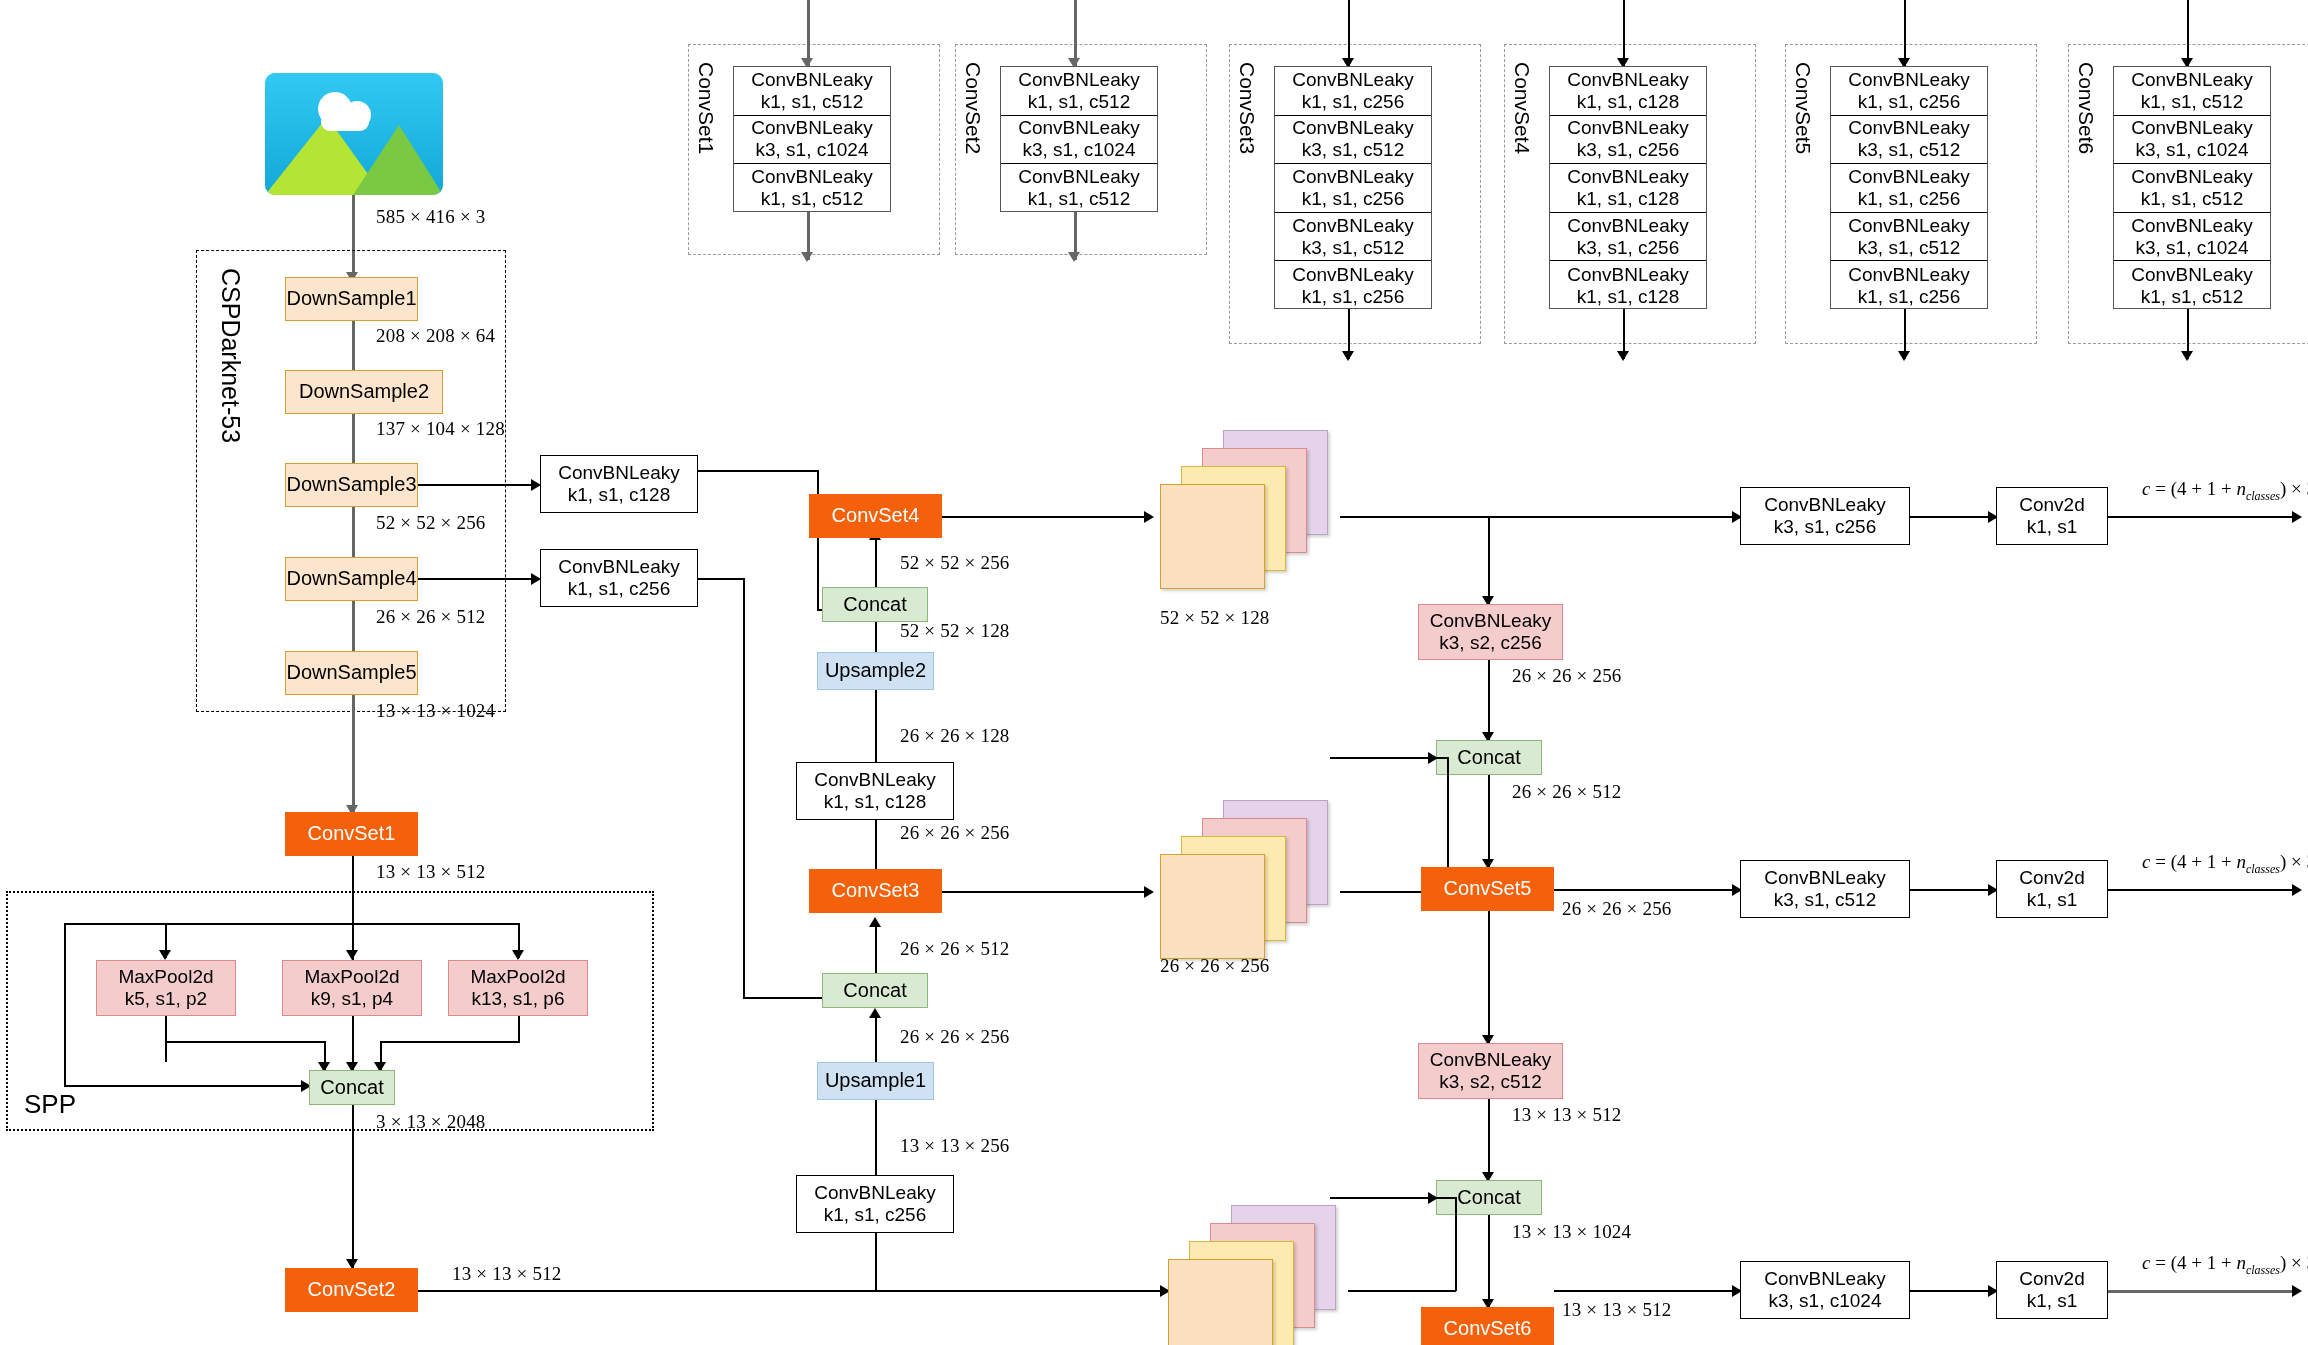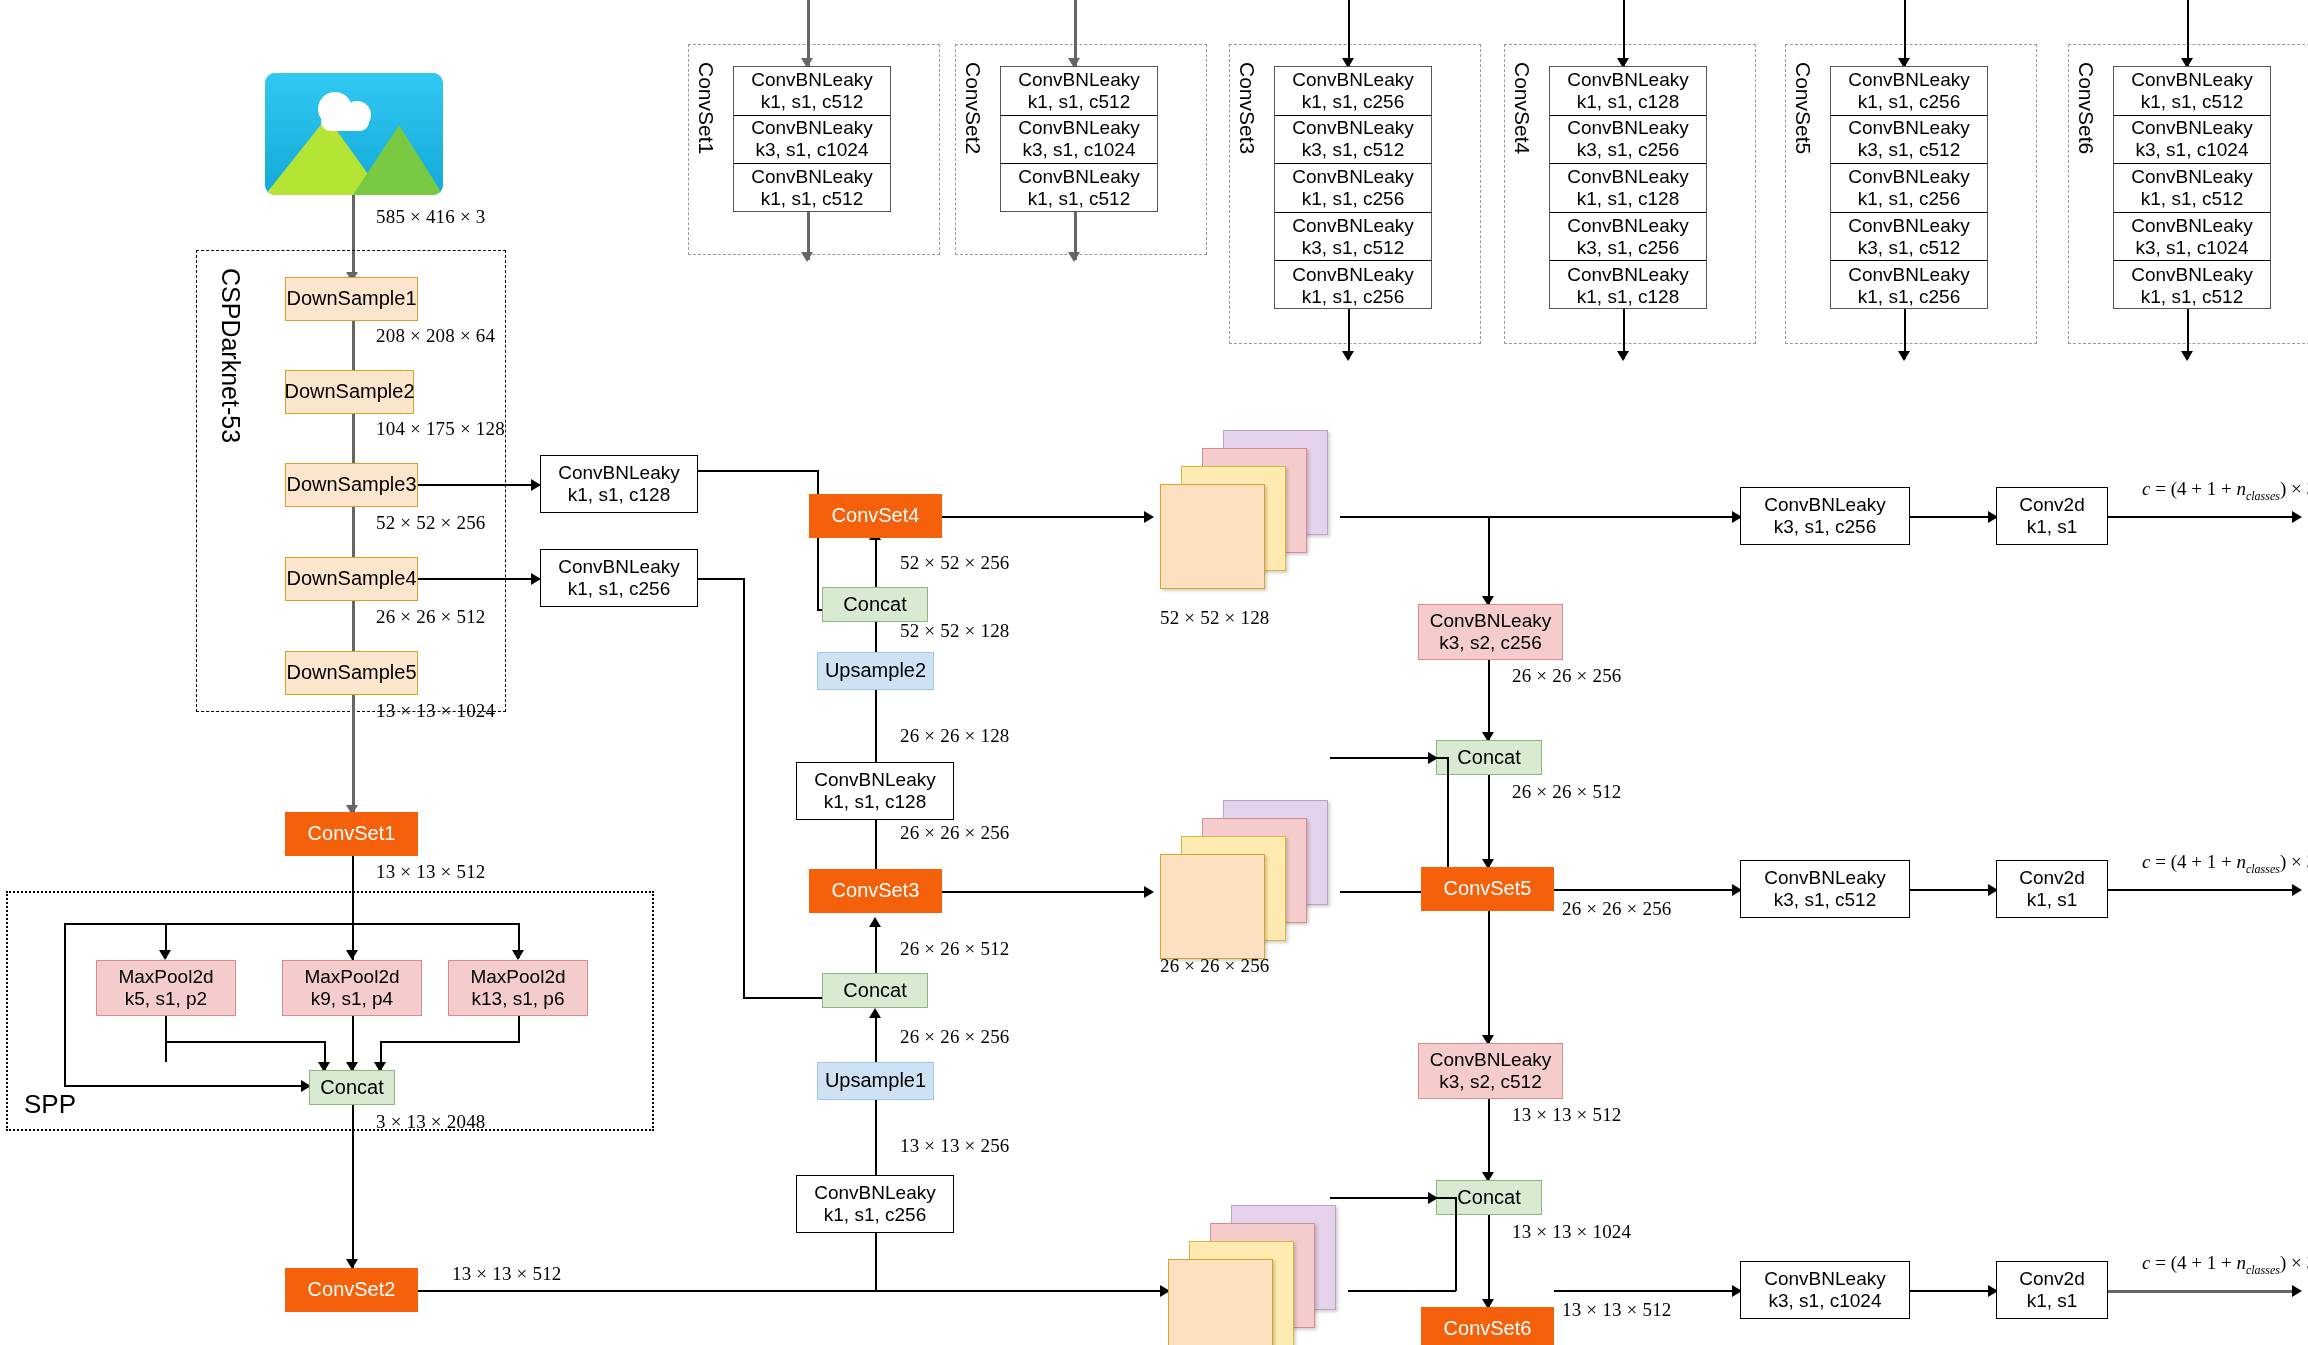--- a/index.html
+++ b/index.html
@@ -255,26 +255,26 @@
   <div class="group" style="left:196px;top:250px;width:310px;height:462px;"></div>
   <div class="vlabel cw" style="left:245px;top:268px;font-size:25px;">CSPDarknet-53</div>
 
   <div class="node n-down" style="left:285px;top:277px;width:133px;height:44px;">
     <span>DownSample1</span>
     </div>
   <div class="ln lnv gray" style="left:352px;top:321px;height:62px;"></div>
   <div class="arw down gray" style="left:346px;top:375px;"></div>
   <div class="dim" style="left:376px;top:325px;">208 × 208 × 64</div>
 
-  <div class="node n-down" style="left:285px;top:370px;width:129px;height:44px;">
+  <div class="node n-down" style="left:285px;top:370px;width:158px;height:44px;">
     <span>DownSample2</span>
     </div>
   <div class="ln lnv gray" style="left:352px;top:414px;height:62px;"></div>
   <div class="arw down gray" style="left:346px;top:468px;"></div>
-  <div class="dim" style="left:376px;top:418px;">104 × 175 × 128</div>
+  <div class="dim" style="left:376px;top:418px;">137 × 104 × 128</div>
 
   <div class="node n-down" style="left:285px;top:463px;width:133px;height:44px;">
     <span>DownSample3</span>
     </div>
   <div class="ln lnv gray" style="left:352px;top:507px;height:63px;"></div>
   <div class="arw down gray" style="left:346px;top:562px;"></div>
   <div class="dim" style="left:376px;top:512px;">52 × 52 × 256</div>
 
   <div class="node n-down" style="left:285px;top:557px;width:133px;height:44px;">
     <span>DownSample4</span>

